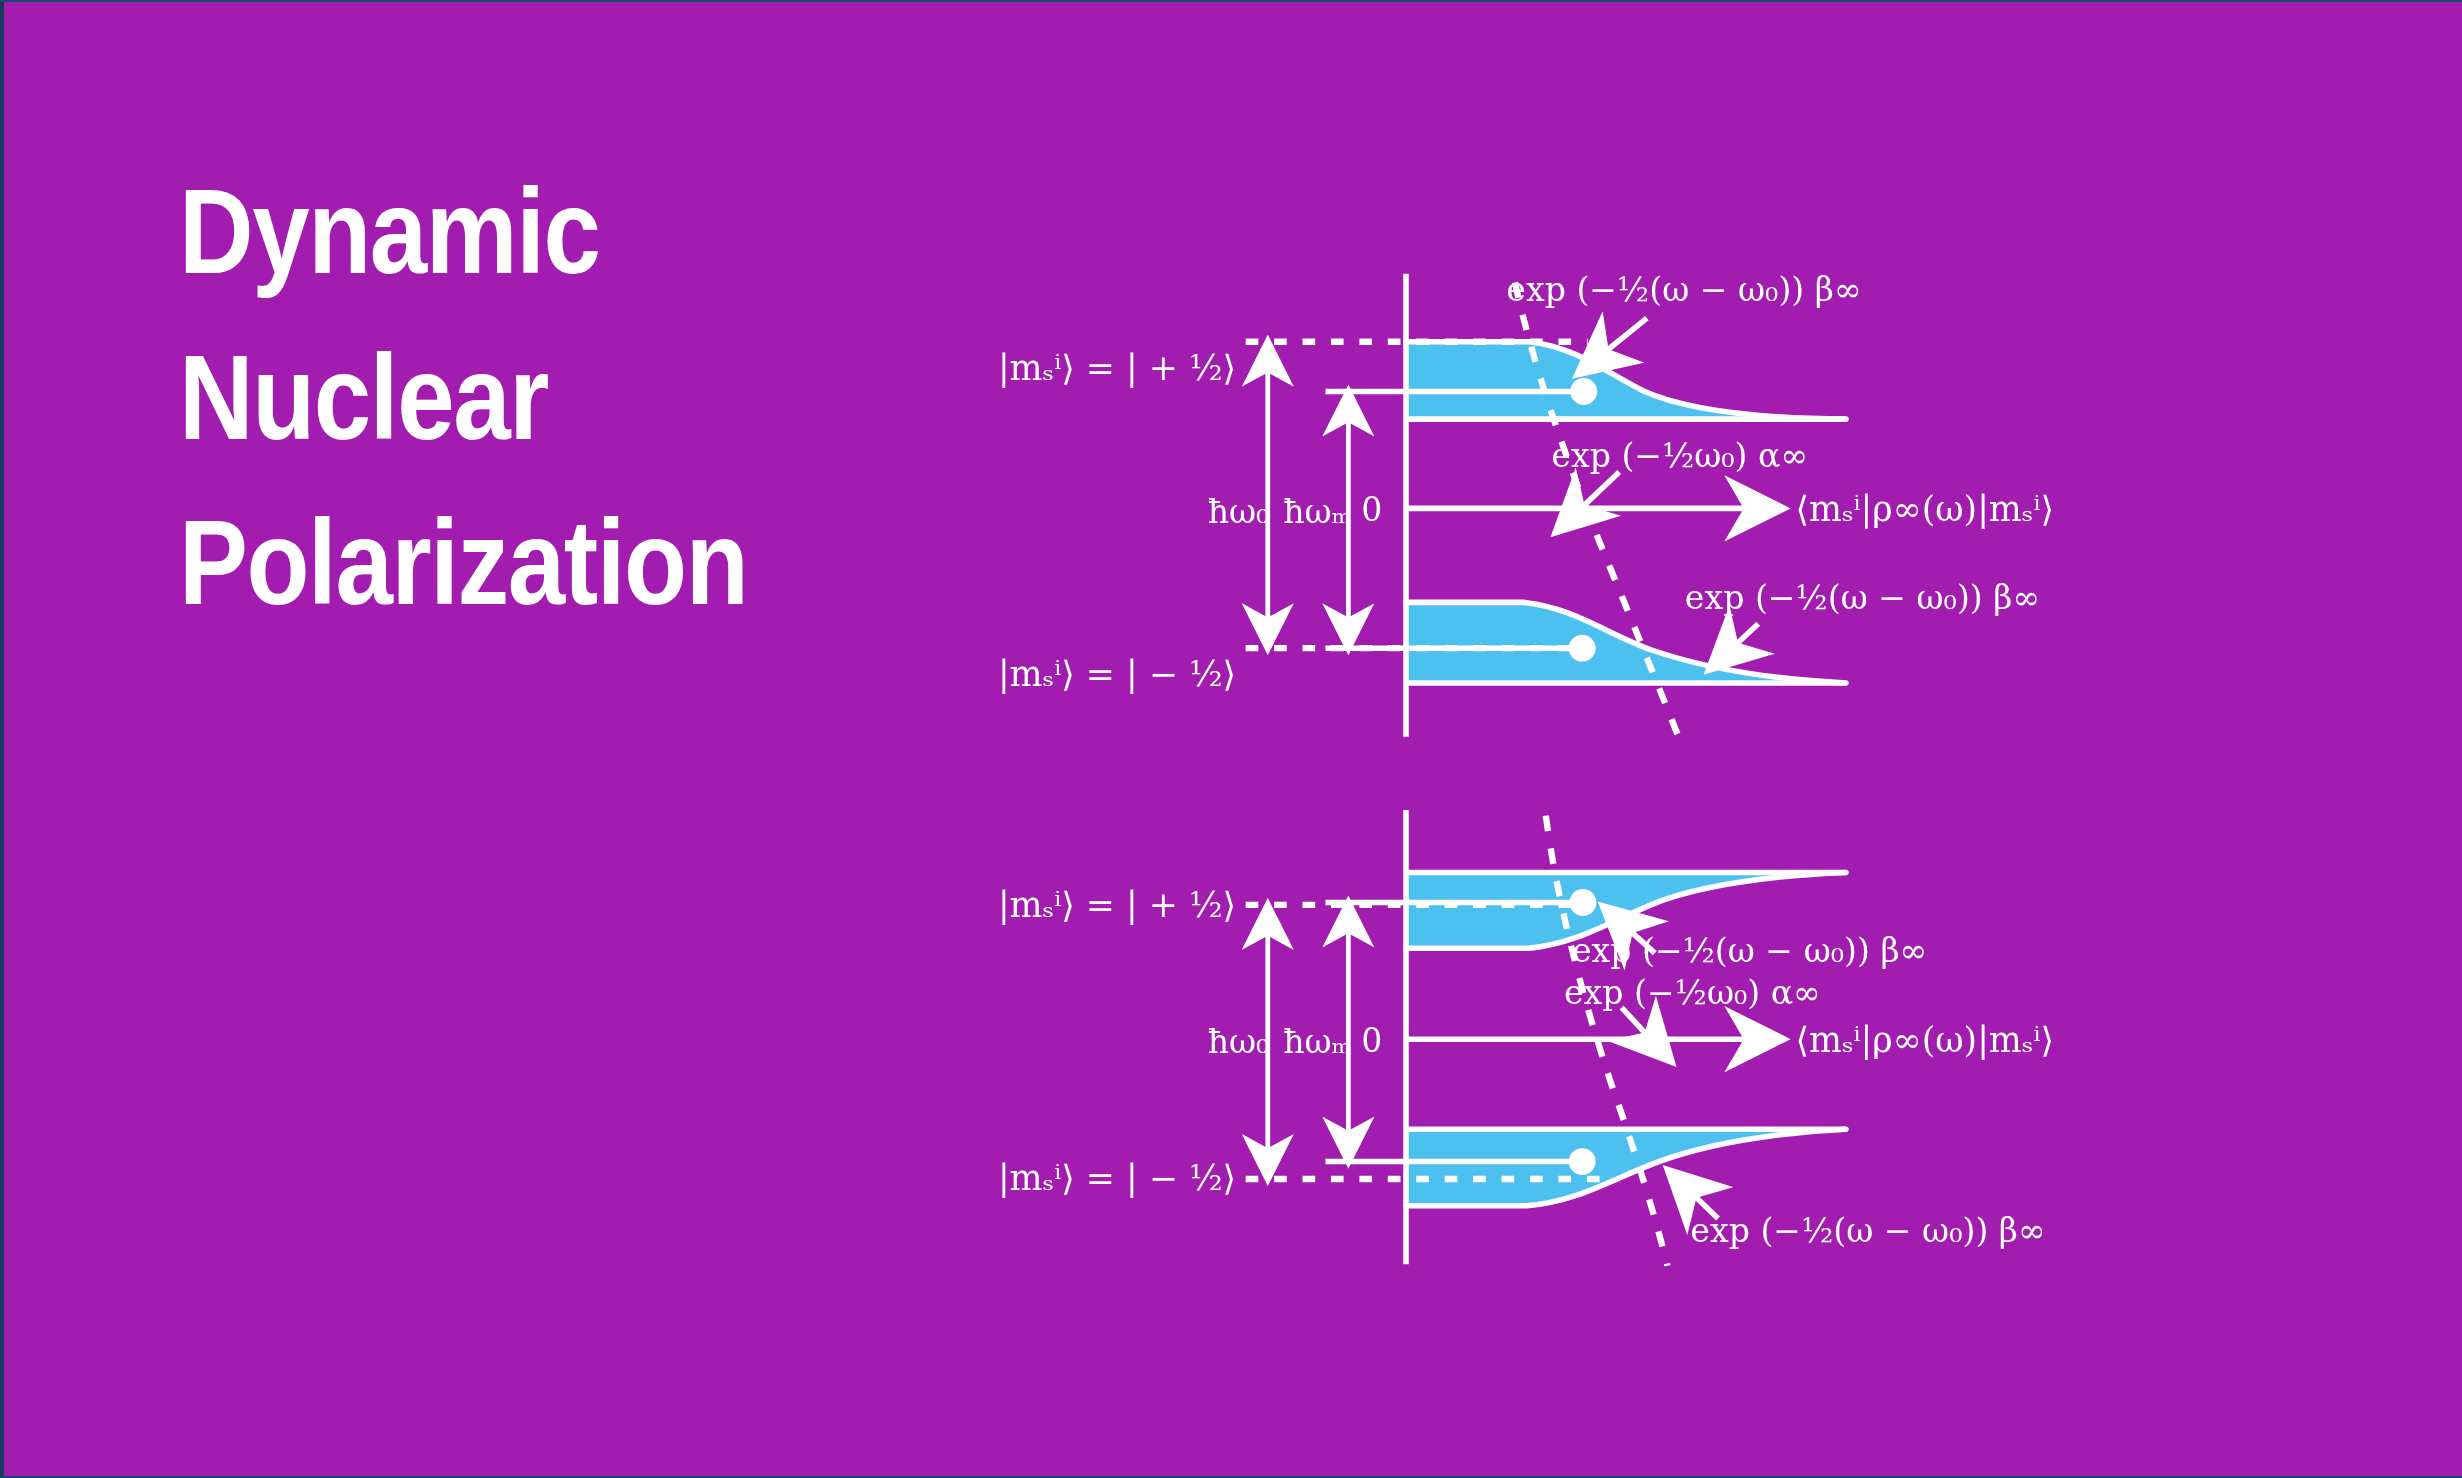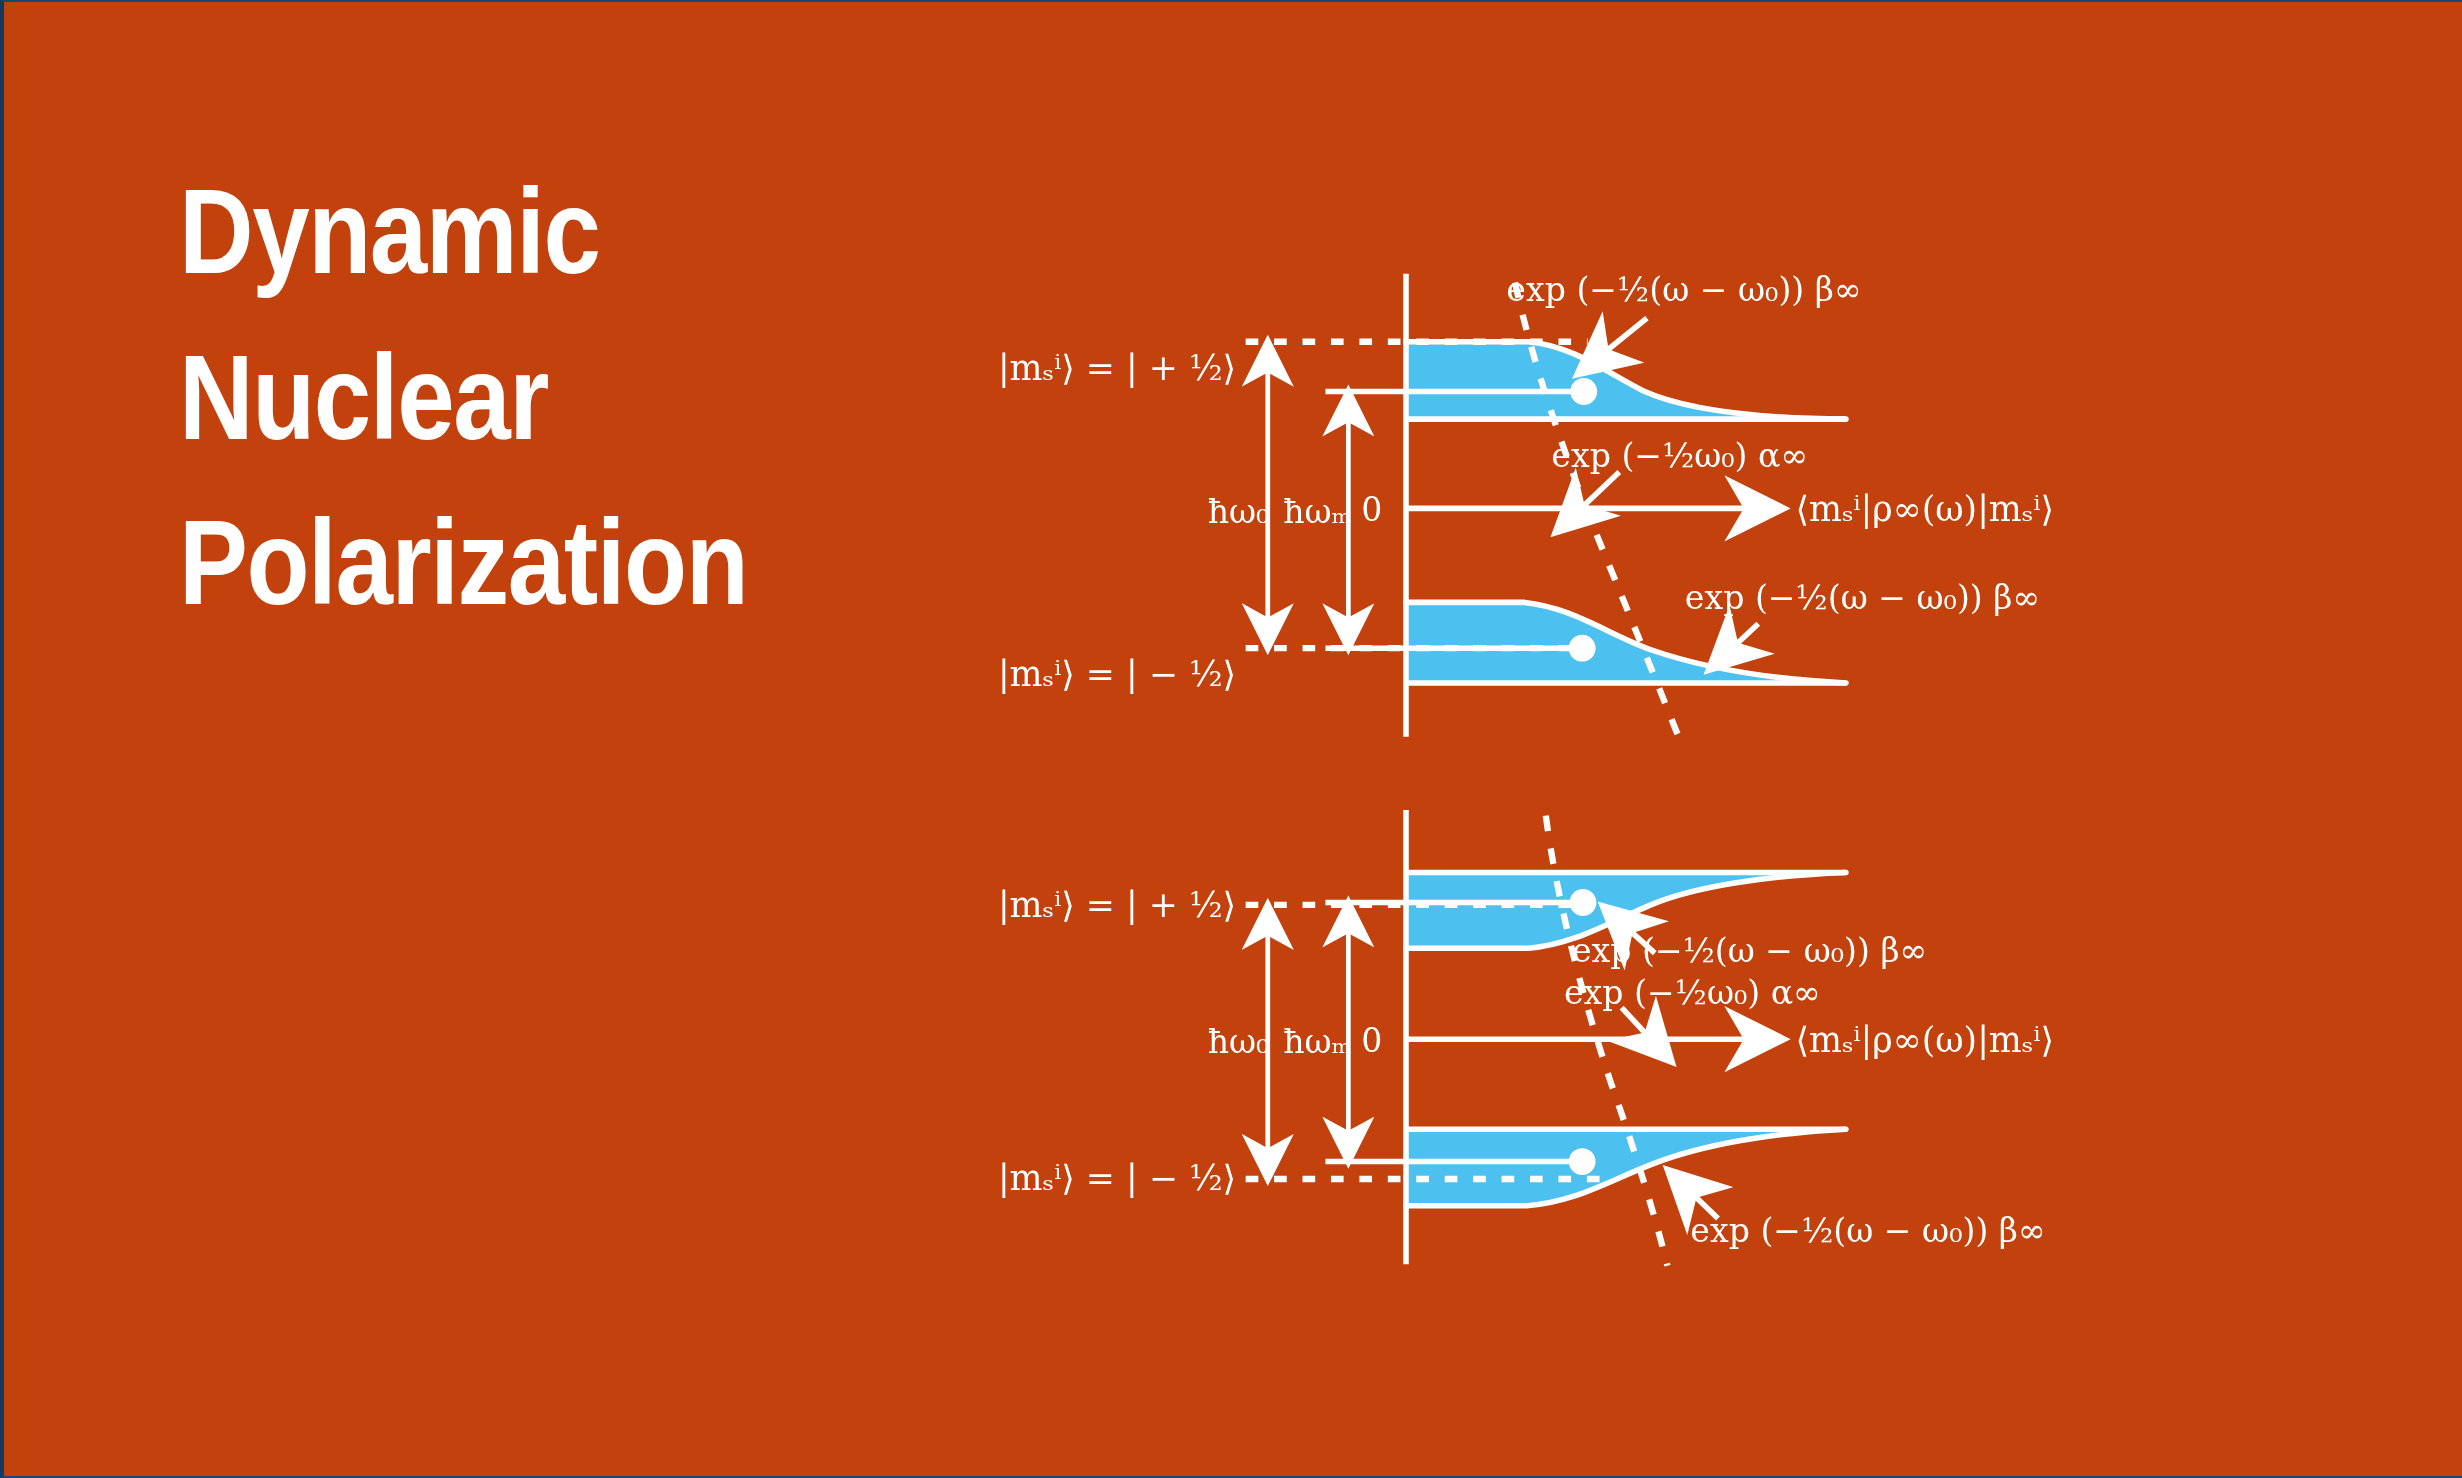--- a/index.html
+++ b/index.html
@@ -4,21 +4,21 @@
 <style>
   html, body {
     margin: 0;
     padding: 0;
     background: #1e4c80;
   }
   #slide {
     position: relative;
     width: 2462px;
     height: 1478px;
-    background: #c2410c;
+    background: #a21caf;
     overflow: hidden;
     font-family: "Liberation Sans", sans-serif;
     box-sizing: border-box;
     border-left: 4.7px solid #16395f;
     border-top: 2.4px solid #1b4574;
     border-bottom: 2.4px solid #1b4574;
   }
   #title {
     position: absolute;
     left: 175px;

